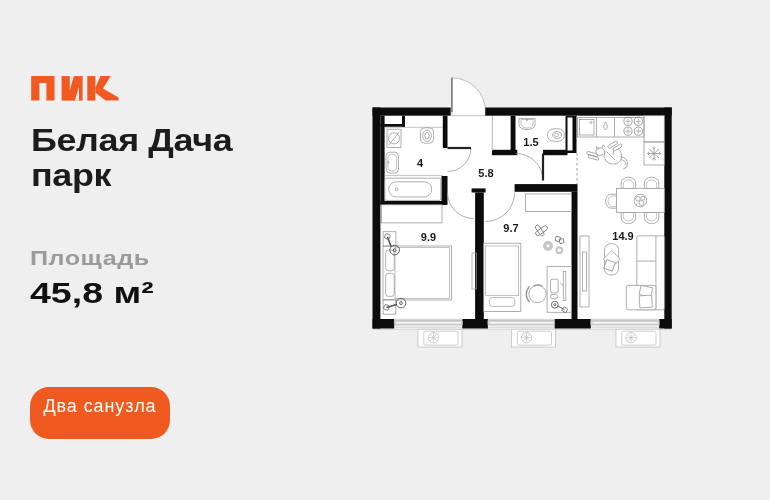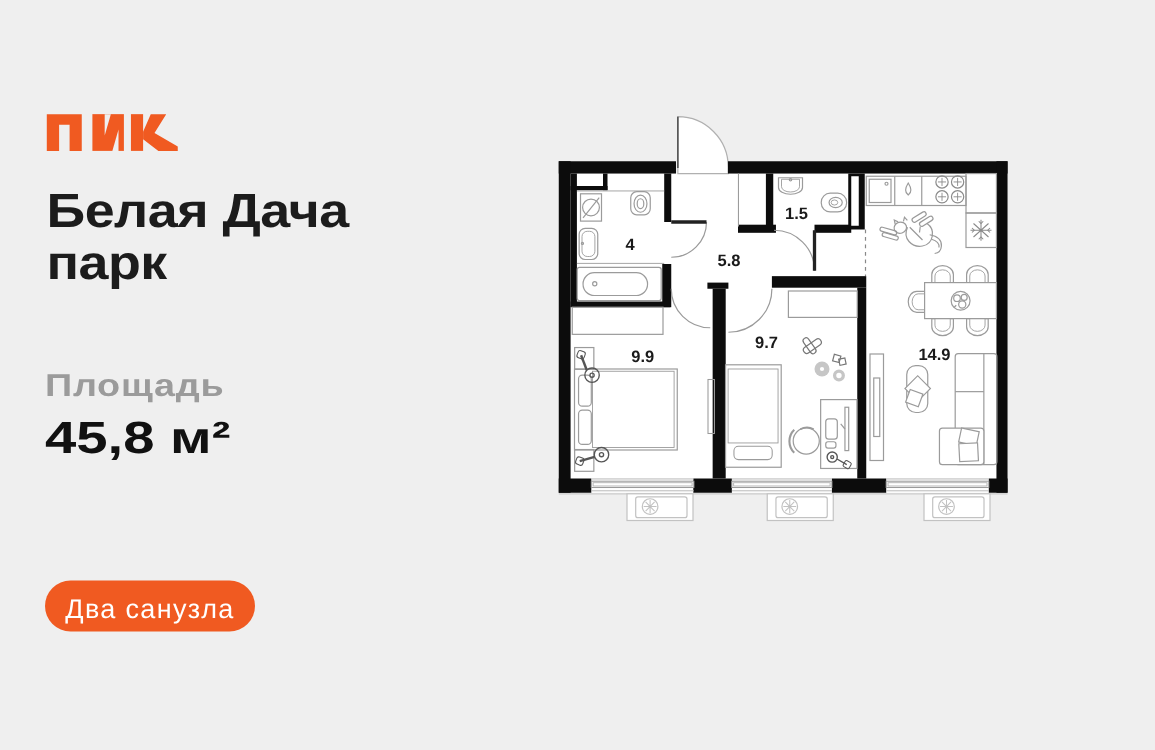--- a/index.html
+++ b/index.html
@@ -1,20 +1,20 @@
 <!DOCTYPE html>
 <html><head>
 <meta charset="utf-8">
 <style>
   html,body{margin:0;padding:0;}
   body{width:770px;height:500px;background:#efefef;font-family:"Liberation Sans",sans-serif;overflow:hidden;position:relative;}
   .title{position:absolute;left:31px;top:123px;font-size:32px;line-height:35px;font-weight:bold;color:#1c1c1c;letter-spacing:-0.3px;transform:scale(1.121,1);transform-origin:0 0;}
   .lbl{position:absolute;left:30px;top:246px;font-size:21px;color:#9b9b9b;font-weight:bold;letter-spacing:0.4px;transform:scale(1.2,1);transform-origin:0 0;}
   .area{position:absolute;left:30px;top:276px;font-size:30px;font-weight:bold;color:#111;transform:scale(1.25,1);transform-origin:0 0;}
-  .btn{position:absolute;left:30px;top:387px;width:140px;height:34px;border-radius:19px;background:#f05a21;color:#fff;font-size:18px;line-height:38px;text-align:center;letter-spacing:0.9px;}
+  .btn{position:absolute;left:30px;top:387px;width:140px;height:52px;border-radius:19px;background:#f05a21;color:#fff;font-size:18px;line-height:38px;text-align:center;letter-spacing:0.9px;}
 </style>
 </head>
 <body>
 
 <svg style="position:absolute;left:30px;top:72px" width="90" height="34" viewBox="30 72 90 34">
   <g fill="#f05a21">
     <path d="M31.2,76.1 h23.3 v24.5 h-8.1 v-17.5 h-7 v17.5 h-8.2 Z"></path>
     <rect x="61.6" y="76.1" width="21" height="24.5"></rect>
     <path d="M87.3,76.1 h8.1 v24.5 h-8.1 Z"></path>
     <path d="M95.4,87.8 L100.5,76.1 L110.8,76.1 L103,88.6 L118.5,97.6 L118.5,100.6 L105.6,100.6 L95.4,92.8 Z"></path>

